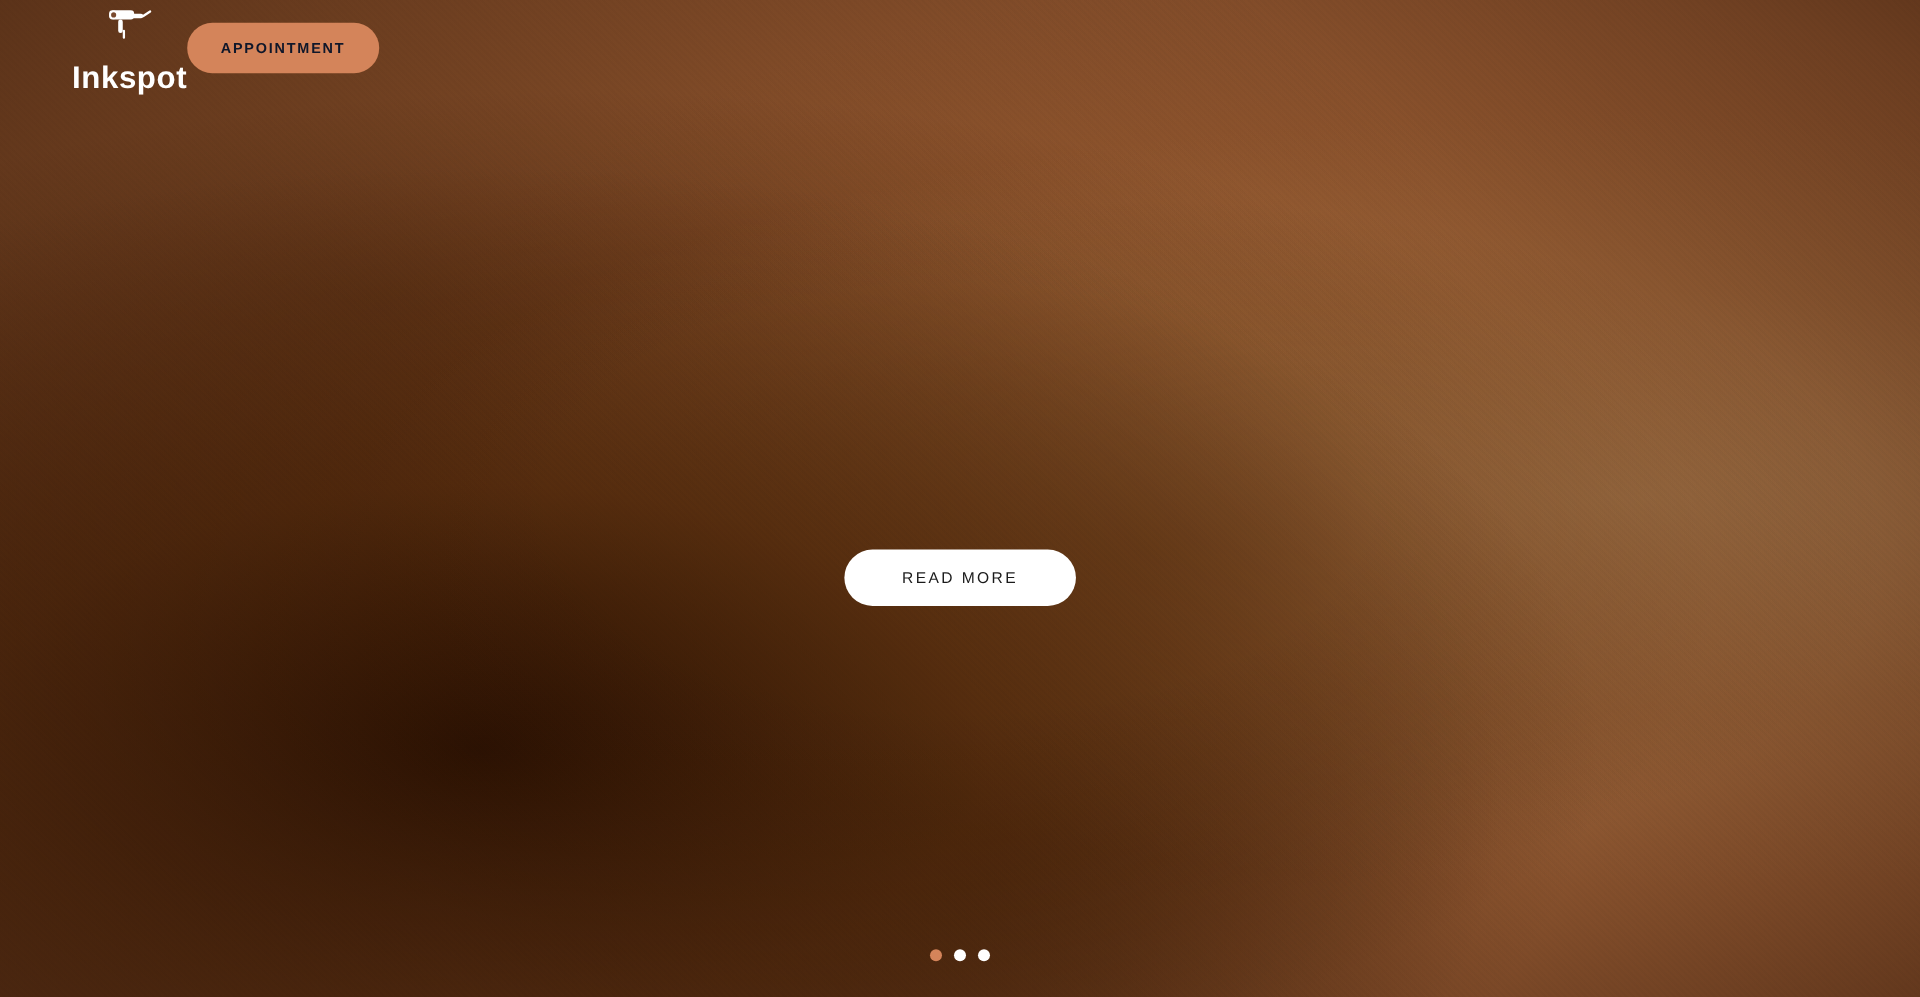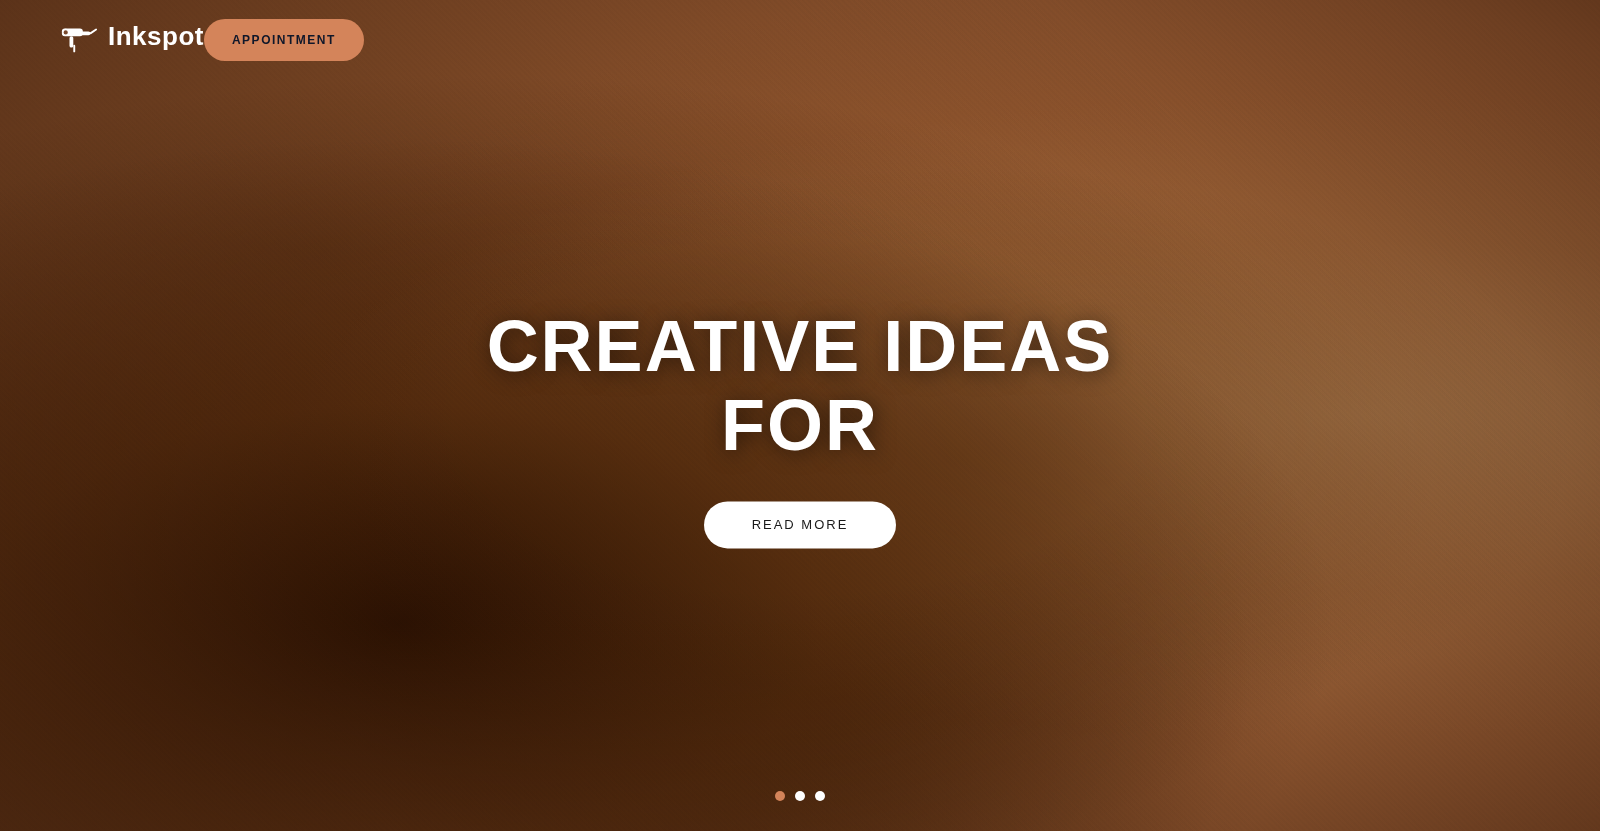--- a/index.html
+++ b/index.html
@@ -72,22 +72,24 @@
       right: 0;
       height: 80px;
       display: flex;
       align-items: center;
       padding: 0 60px;
       z-index: 10;
     }
 
     .logo {
       display: flex;
+      align-items: center;
       gap: 10px;
       text-decoration: none;
+      flex-direction: column;
     }
 
     .logo-icon {
       width: 38px;
       height: 38px;
     }
 
     .logo-text {
       font-size: 26px;
       font-weight: 700;
@@ -226,21 +228,21 @@
       </svg>
       <span class="logo-text">Inkspot</span>
     </a>
 
 
     <button class="appointment-btn">APPOINTMENT</button>
   </nav>
 
   <div class="hero-content">
     <h1 class="hero-title">
-      <span>CREATIVE IDEAS FOR</span><br>
+      <br>
     </h1>
     <button class="read-more-btn">READ MORE</button>
   </div>
 
   <div class="slider-dots">
     <div class="dot active"></div>
     <div class="dot filled"></div>
     <div class="dot filled"></div>
   </div>
 </div>

